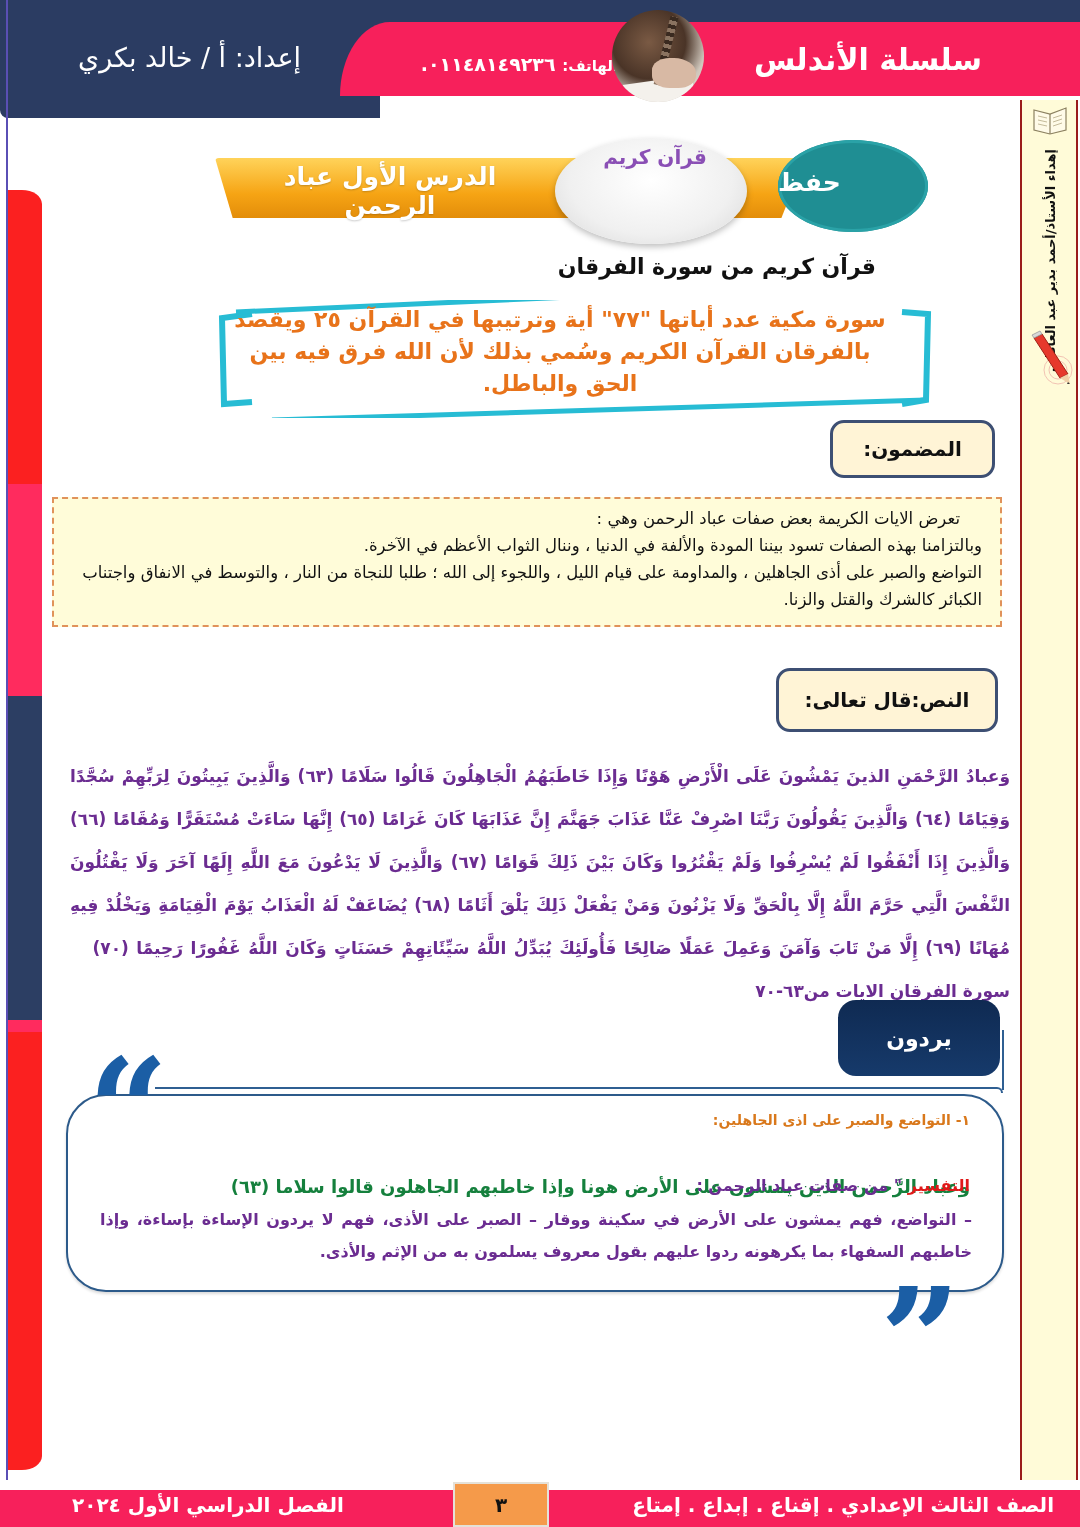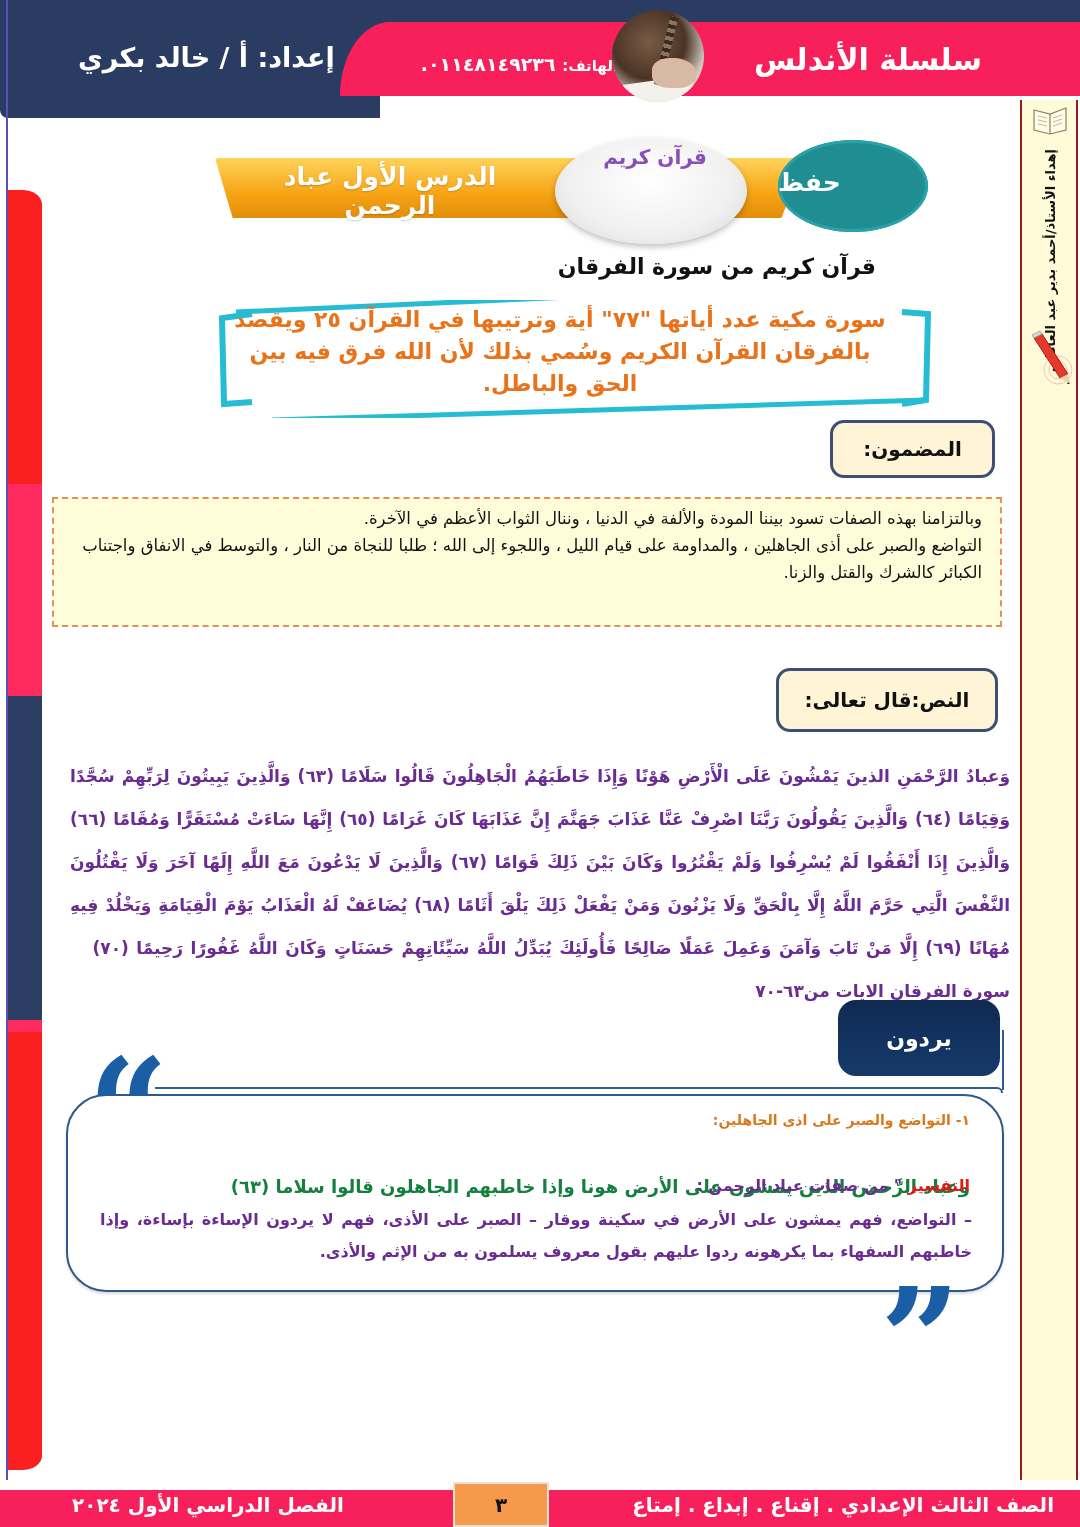--- a/index.html
+++ b/index.html
@@ -6,21 +6,21 @@
   html, body { width: 1080px; height: 1527px; overflow: hidden; background: #ffffff; }
   body { position: relative; font-family: "DejaVu Sans", sans-serif; color: #222; }
 
   
   .hdr-navy { position: absolute; left: 0; top: 0; width: 1080px; height: 118px; background: #2b3c62; border-bottom-left-radius: 8px; }
   .hdr-pink { position: absolute; right: 0; top: 22px; width: 740px; height: 74px; background: #f7205b; border-top-left-radius: 50px 74px; }
   .hdr-white-line { position: absolute; right: 0; top: 96px; width: 700px; height: 22px; background: #fff; }
   .series-title { position: absolute; right: 98px; top: 42px; font-family: "DejaVu Sans", sans-serif; font-weight: bold; font-size: 30px; color: #fff; }
   .phone { position: absolute; right: 462px; top: 53px; font-weight: bold; font-size: 19px; color: #fff; white-space: nowrap; }
   .phone-label { font-size: 15px; }
-  .author { position: absolute; left: 78px; top: 42px; font-weight: bold; font-size: 27px; color: #fff; white-space: nowrap; }
+  .author { position: absolute; left: 78px; top: 42px; font-weight: normal; font-size: 27px; color: #fff; white-space: nowrap; }
   .photo { position: absolute; left: 612px; top: 10px; width: 92px; height: 92px; border-radius: 50%; overflow: hidden;
            background: radial-gradient(circle at 40% 35%, #7a5a44 0%, #4a3427 45%, #cfc6bb 70%, #ece8e2 100%); }
   .photo .quill { position: absolute; left: 50px; top: 6px; width: 8px; height: 70px; background: repeating-linear-gradient(#3a2a20 0 4px, #8a7360 4px 8px); transform: rotate(14deg); }
   .photo .hand { position: absolute; left: 40px; top: 48px; width: 44px; height: 30px; border-radius: 40% 50% 40% 40%; background: #d8b9a4; }
   .photo .paper { position: absolute; left: 12px; top: 70px; width: 70px; height: 26px; background: #f4f1ec; transform: rotate(-8deg); }
 
   
   .left-rule { position: absolute; left: 6px; top: 0; width: 2px; height: 1527px; background: #5a4fb5; }
   .left-strip { position: absolute; left: 8px; top: 190px; width: 34px; height: 1280px; border-radius: 0 20px 20px 0 / 0 14px 14px 0; overflow: hidden; }
   .left-strip .seg { position: absolute; left: 0; width: 34px; }
@@ -142,20 +142,21 @@
 <svg class="intro-frame" viewBox="0 0 722 118" preserveAspectRatio="none">
   <path d="M40 14 L10 18 L12 104 L40 102" fill="none" stroke="#27bcd4" stroke-width="6"></path>
   <path d="M24 12 L560 -12" fill="none" stroke="#27bcd4" stroke-width="5"></path>
   <path d="M690 12 L716 14 L714 100 L690 104" fill="none" stroke="#27bcd4" stroke-width="6"></path>
   <path d="M714 100 L60 120" fill="none" stroke="#27bcd4" stroke-width="5"></path>
 </svg>
 <div class="intro-text">سورة مكية عدد أياتها "٧٧" أية وترتيبها في القرآن ٢٥ ويقصد بالفرقان القرآن الكريم وسُمي بذلك لأن الله فرق فيه بين الحق والباطل.</div>
 
 <div class="pill pill-madmoun">المضمون:</div>
 <div class="content-box">
+  <p class="first">تعرض الايات الكريمة بعض صفات عباد الرحمن وهي :</p>
   <p>وبالتزامنا بهذه الصفات تسود بيننا المودة والألفة في الدنيا ، وننال الثواب الأعظم في الآخرة.</p>
   <p>التواضع والصبر على أذى الجاهلين ، والمداومة على قيام الليل ، واللجوء إلى الله ؛ طلبا للنجاة من النار ، والتوسط في الانفاق واجتناب الكبائر كالشرك والقتل والزنا.</p>
 </div>
 
 <div class="pill pill-nass">النص:قال تعالى:</div>
 <div class="verses">
   <span>وَعبادُ الرَّحْمَنِ الذينَ يَمْشُونَ عَلَى الْأَرْضِ هَوْنًا وَإِذَا خَاطَبَهُمُ الْجَاهِلُونَ قَالُوا سَلَامًا (٦٣) وَالَّذِينَ يَبِيتُونَ لِرَبِّهِمْ سُجَّدًا وَقِيَامًا (٦٤) وَالَّذِينَ يَقُولُونَ رَبَّنَا اصْرِفْ عَنَّا عَذَابَ جَهَنَّمَ إِنَّ عَذَابَهَا كَانَ غَرَامًا (٦٥) إِنَّهَا سَاءَتْ مُسْتَقَرًّا وَمُقَامًا (٦٦) وَالَّذِينَ إِذَا أَنْفَقُوا لَمْ يُسْرِفُوا وَلَمْ يَقْتُرُوا وَكَانَ بَيْنَ ذَلِكَ قَوَامًا (٦٧) وَالَّذِينَ لَا يَدْعُونَ مَعَ اللَّهِ إِلَهًا آخَرَ وَلَا يَقْتُلُونَ النَّفْسَ الَّتِي حَرَّمَ اللَّهُ إِلَّا بِالْحَقِّ وَلَا يَزْنُونَ وَمَنْ يَفْعَلْ ذَلِكَ يَلْقَ أَثَامًا (٦٨) يُضَاعَفْ لَهُ الْعَذَابُ يَوْمَ الْقِيَامَةِ وَيَخْلُدْ فِيهِ مُهَانًا (٦٩) إِلَّا مَنْ تَابَ وَآمَنَ وَعَمِلَ عَمَلًا صَالِحًا فَأُولَئِكَ يُبَدِّلُ اللَّهُ سَيِّئَاتِهِمْ حَسَنَاتٍ وَكَانَ اللَّهُ غَفُورًا رَحِيمًا (٧٠)</span>
   &nbsp;&nbsp;
   <span class="ref">سورة الفرقان الايات من٦٣-٧٠</span>
 </div>

